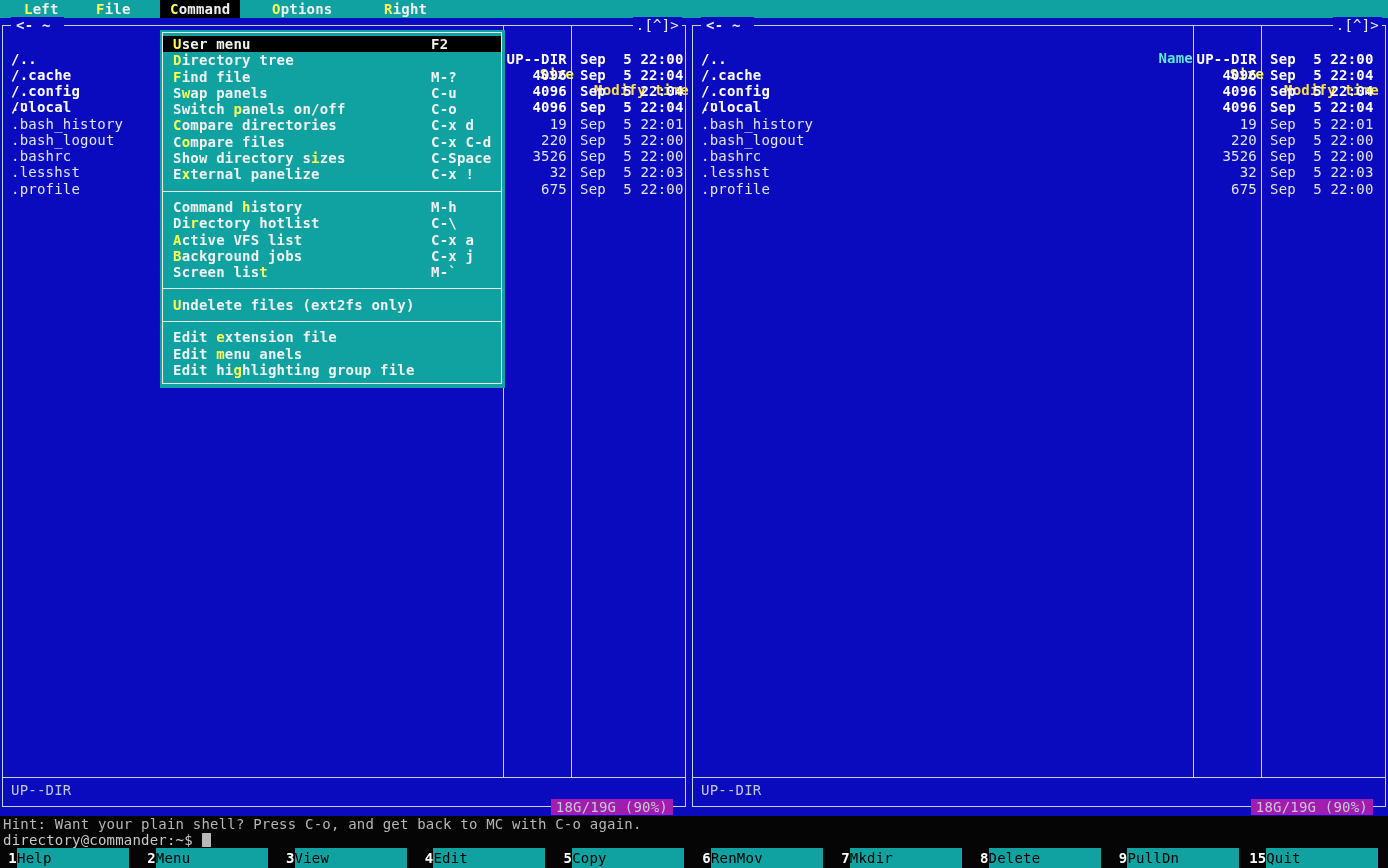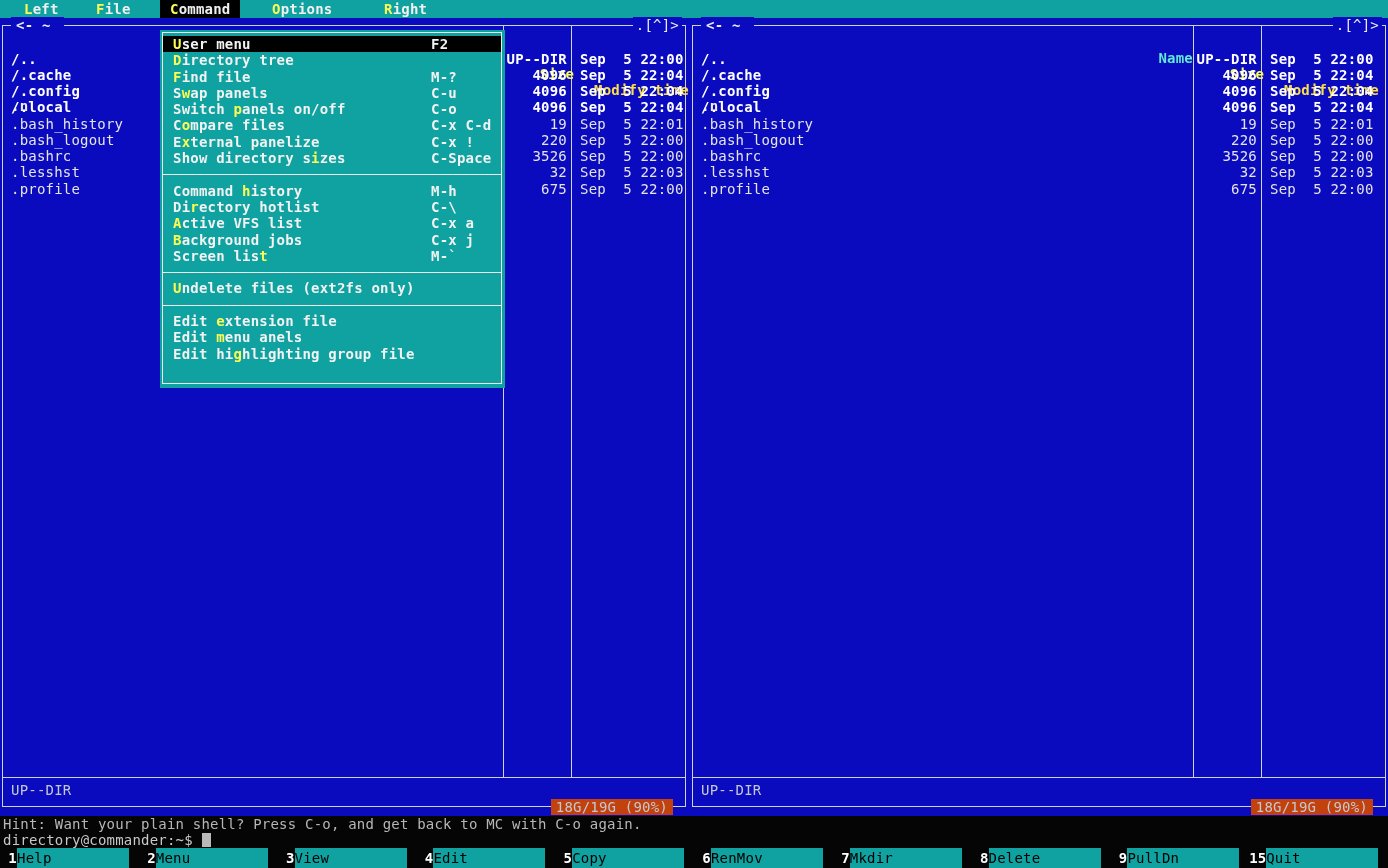--- a/index.html
+++ b/index.html
@@ -27,21 +27,21 @@
   .h-mtime{position:absolute;left:568px;width:118px;text-align:right;color:#fde047;}
   .rows{position:absolute;top:24.5px;left:0;right:0;}
   .frow{position:relative;height:16.25px;line-height:16.25px;white-space:pre;cursor:default;}
   .frow .fname{position:absolute;left:8px;}
   .frow .fsize{position:absolute;left:498px;width:66px;text-align:right;}
   .frow .fmtime{position:absolute;left:577px;}
   .frow.dir{color:#FFFFFF;font-weight:bold;}
   .frow.file{color:#e5e5e5;}
   .statussep{position:absolute;left:0;right:0;bottom:28px;border-top:1px solid #CDD3DC;}
   .ministatus{position:absolute;left:8px;bottom:8px;height:16px;line-height:16px;color:#C3C9D2;}
-  .freespace{position:absolute;right:12px;bottom:-9px;background:#c2410c;padding:0 5px;color:#C3C9D2;white-space:pre;margin-left:48px;}
+  .freespace{position:absolute;right:12px;bottom:-9px;background:#a21caf;padding:0 5px;color:#C3C9D2;white-space:pre;margin-left:48px;}
   
   .menu{position:absolute;left:160px;top:30px;width:345px;height:358px;background:#0FA2A0;z-index:10;}
   .menu-box{position:absolute;top:2px;left:2px;right:3px;bottom:4px;border:1px solid #ECECEC;padding-top:3px;}
   .mitem{position:relative;height:16.3px;line-height:16.3px;font-weight:bold;color:#F2F2F2;white-space:pre;cursor:default;}
   .mitem .mlabel{position:absolute;left:10px;}
   .mitem .mshort{position:absolute;left:268px;}
   .mitem .hot{color:#FCFC54;}
   .mitem.selected{background:#000000;}
   .msep{position:relative;height:16.3px;}
   .msep::before{content:"";position:absolute;left:0;right:0;top:8px;border-top:1px solid #ECECEC;}
@@ -128,23 +128,24 @@
     </div>
   </div>
 
   <div class="menu">
     <div class="menu-box">
       <div class="mitem selected"><span class="mlabel"><span></span><span class="hot">U</span><span>ser menu</span></span><span class="mshort">F2</span></div>
       <div class="mitem"><span class="mlabel"><span></span><span class="hot">D</span><span>irectory tree</span></span><span class="mshort"></span></div>
       <div class="mitem"><span class="mlabel"><span></span><span class="hot">F</span><span>ind file</span></span><span class="mshort">M-?</span></div>
       <div class="mitem"><span class="mlabel"><span>S</span><span class="hot">w</span><span>ap panels</span></span><span class="mshort">C-u</span></div>
       <div class="mitem"><span class="mlabel"><span>Switch </span><span class="hot">p</span><span>anels on/off</span></span><span class="mshort">C-o</span></div>
+      <div class="mitem"><span class="mlabel"><span></span><span class="hot">C</span><span>ompare directories</span></span><span class="mshort">C-x d</span></div>
       <div class="mitem"><span class="mlabel"><span>C</span><span class="hot">o</span><span>mpare files</span></span><span class="mshort">C-x C-d</span></div>
+      <div class="mitem"><span class="mlabel"><span>Show directory s</span><span class="hot">i</span><span>zes</span></span><span class="mshort">C-Space</span></div>
       <div class="mitem"><span class="mlabel"><span>E</span><span class="hot">x</span><span>ternal panelize</span></span><span class="mshort">C-x !</span></div>
-      <div class="mitem"><span class="mlabel"><span>Show directory s</span><span class="hot">i</span><span>zes</span></span><span class="mshort">C-Space</span></div>
       <div class="msep"></div>
       <div class="mitem"><span class="mlabel"><span>Command </span><span class="hot">h</span><span>istory</span></span><span class="mshort">M-h</span></div>
       <div class="mitem"><span class="mlabel"><span>Di</span><span class="hot">r</span><span>ectory hotlist</span></span><span class="mshort">C-\</span></div>
       <div class="mitem"><span class="mlabel"><span></span><span class="hot">A</span><span>ctive VFS list</span></span><span class="mshort">C-x a</span></div>
       <div class="mitem"><span class="mlabel"><span></span><span class="hot">B</span><span>ackground jobs</span></span><span class="mshort">C-x j</span></div>
       <div class="mitem"><span class="mlabel"><span>Screen lis</span><span class="hot">t</span><span></span></span><span class="mshort">M-`</span></div>
       <div class="msep"></div>
       <div class="mitem"><span class="mlabel"><span></span><span class="hot">U</span><span>ndelete files (ext2fs only)</span></span><span class="mshort"></span></div>
       <div class="msep"></div>
       <div class="mitem"><span class="mlabel"><span>Edit </span><span class="hot">e</span><span>xtension file</span></span><span class="mshort"></span></div>

